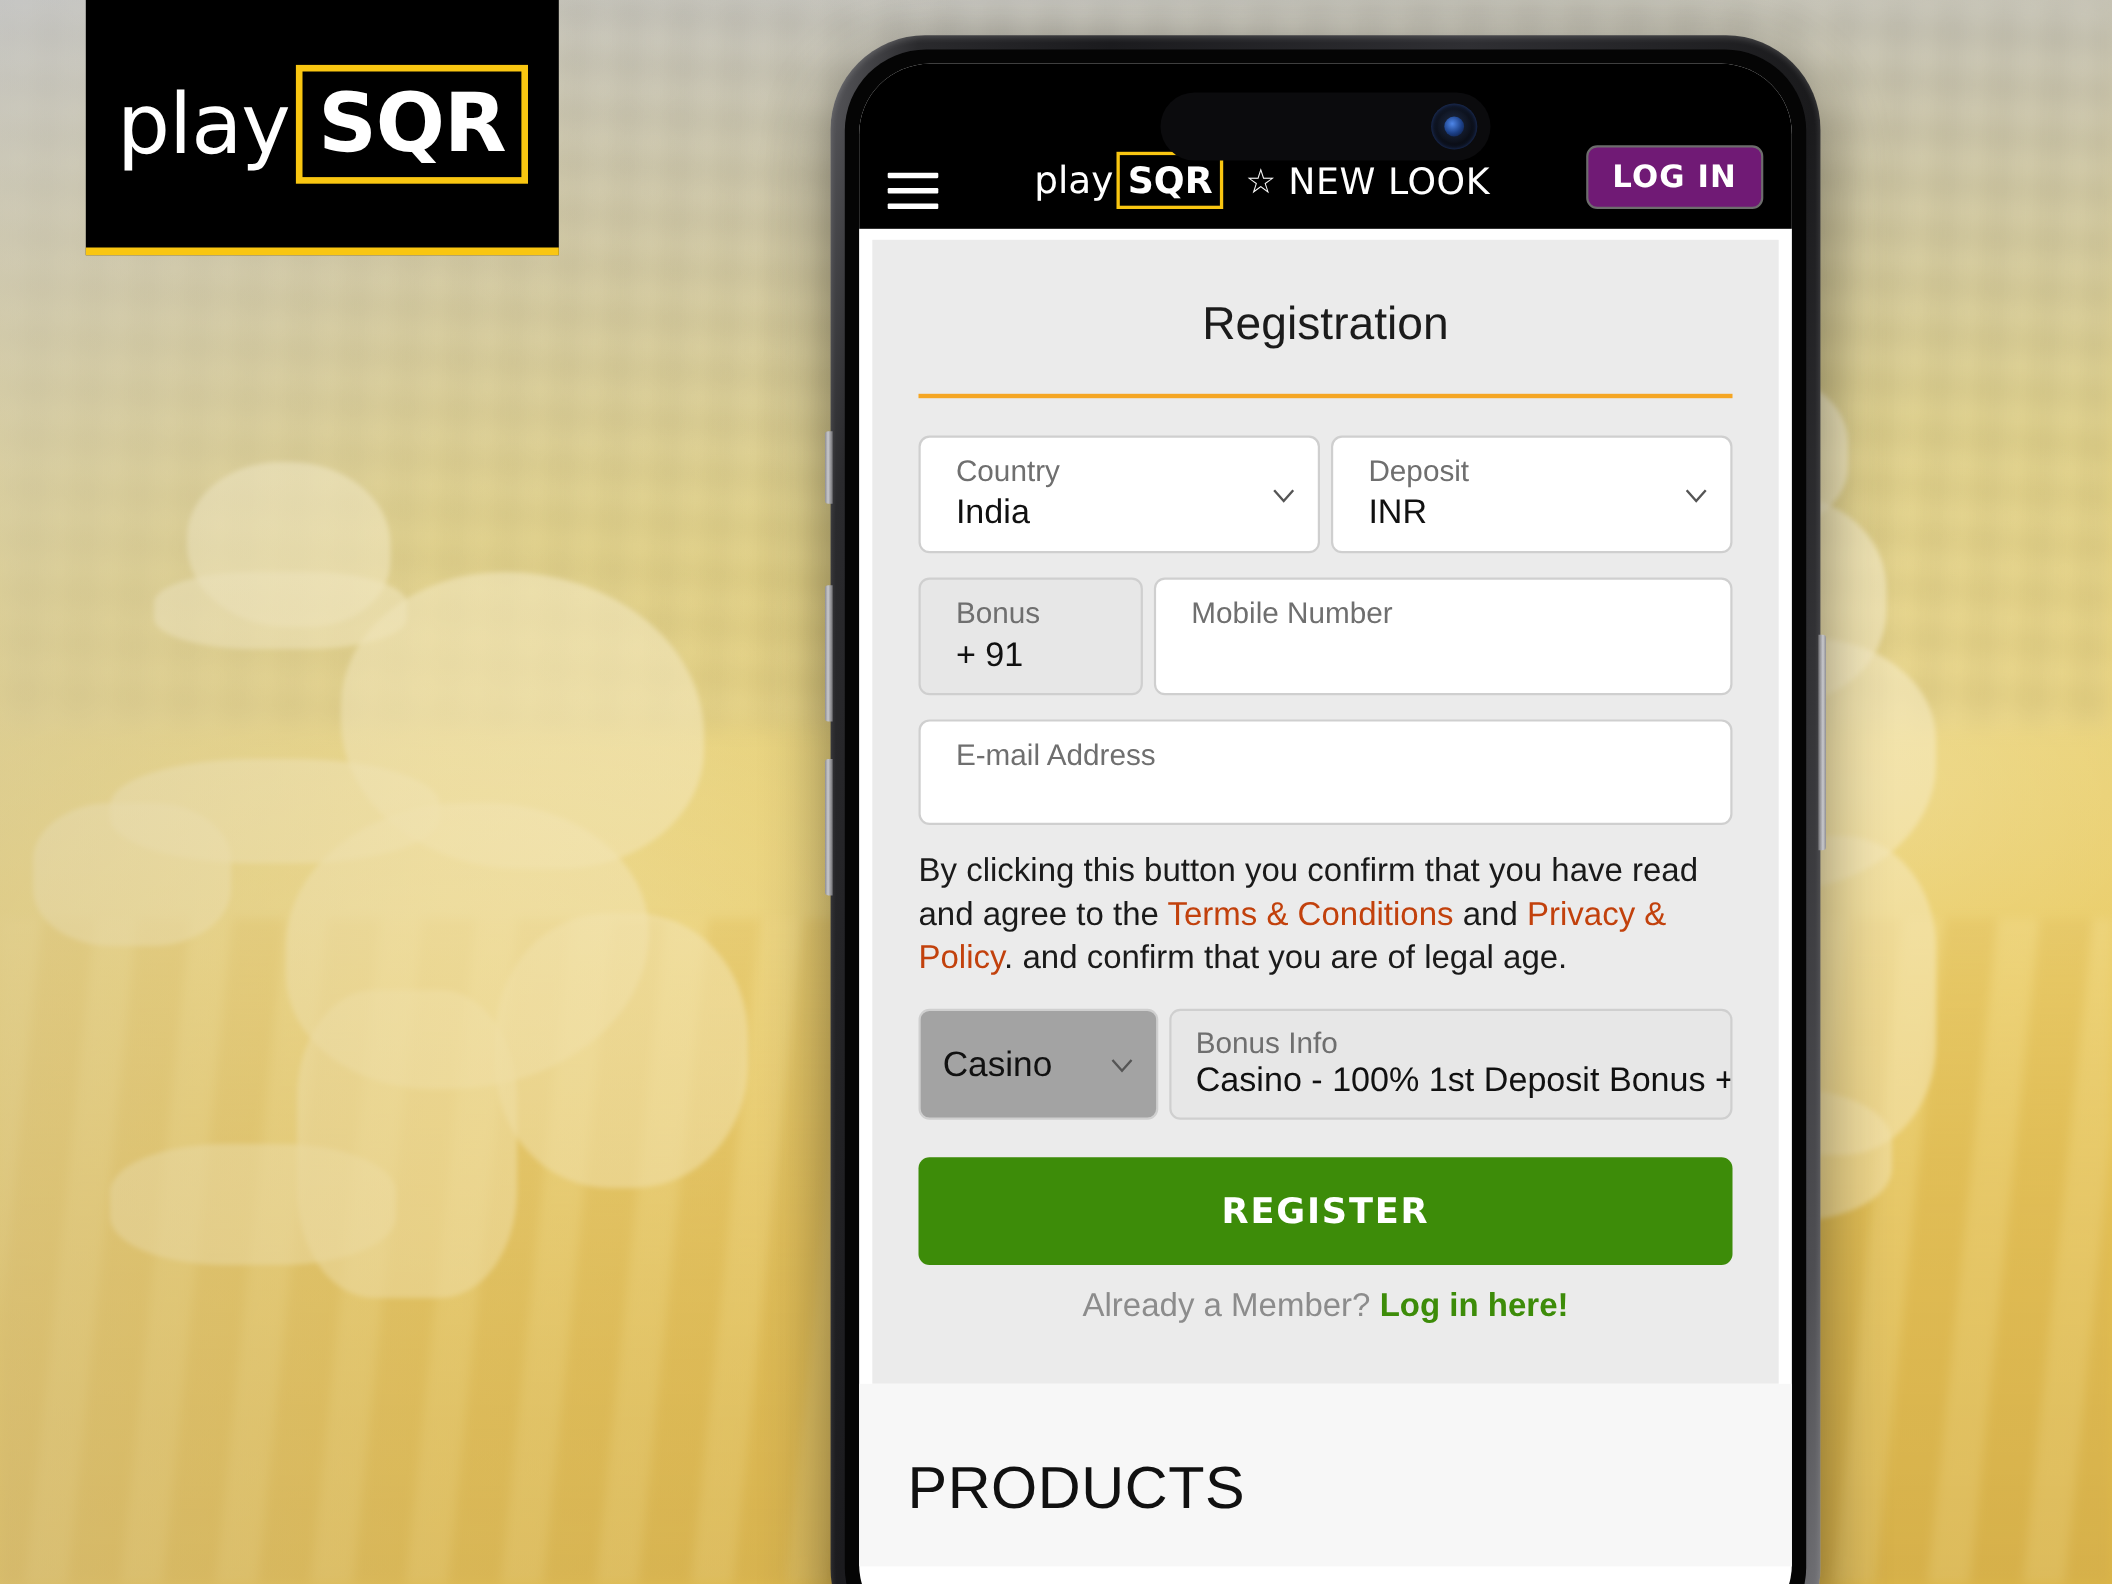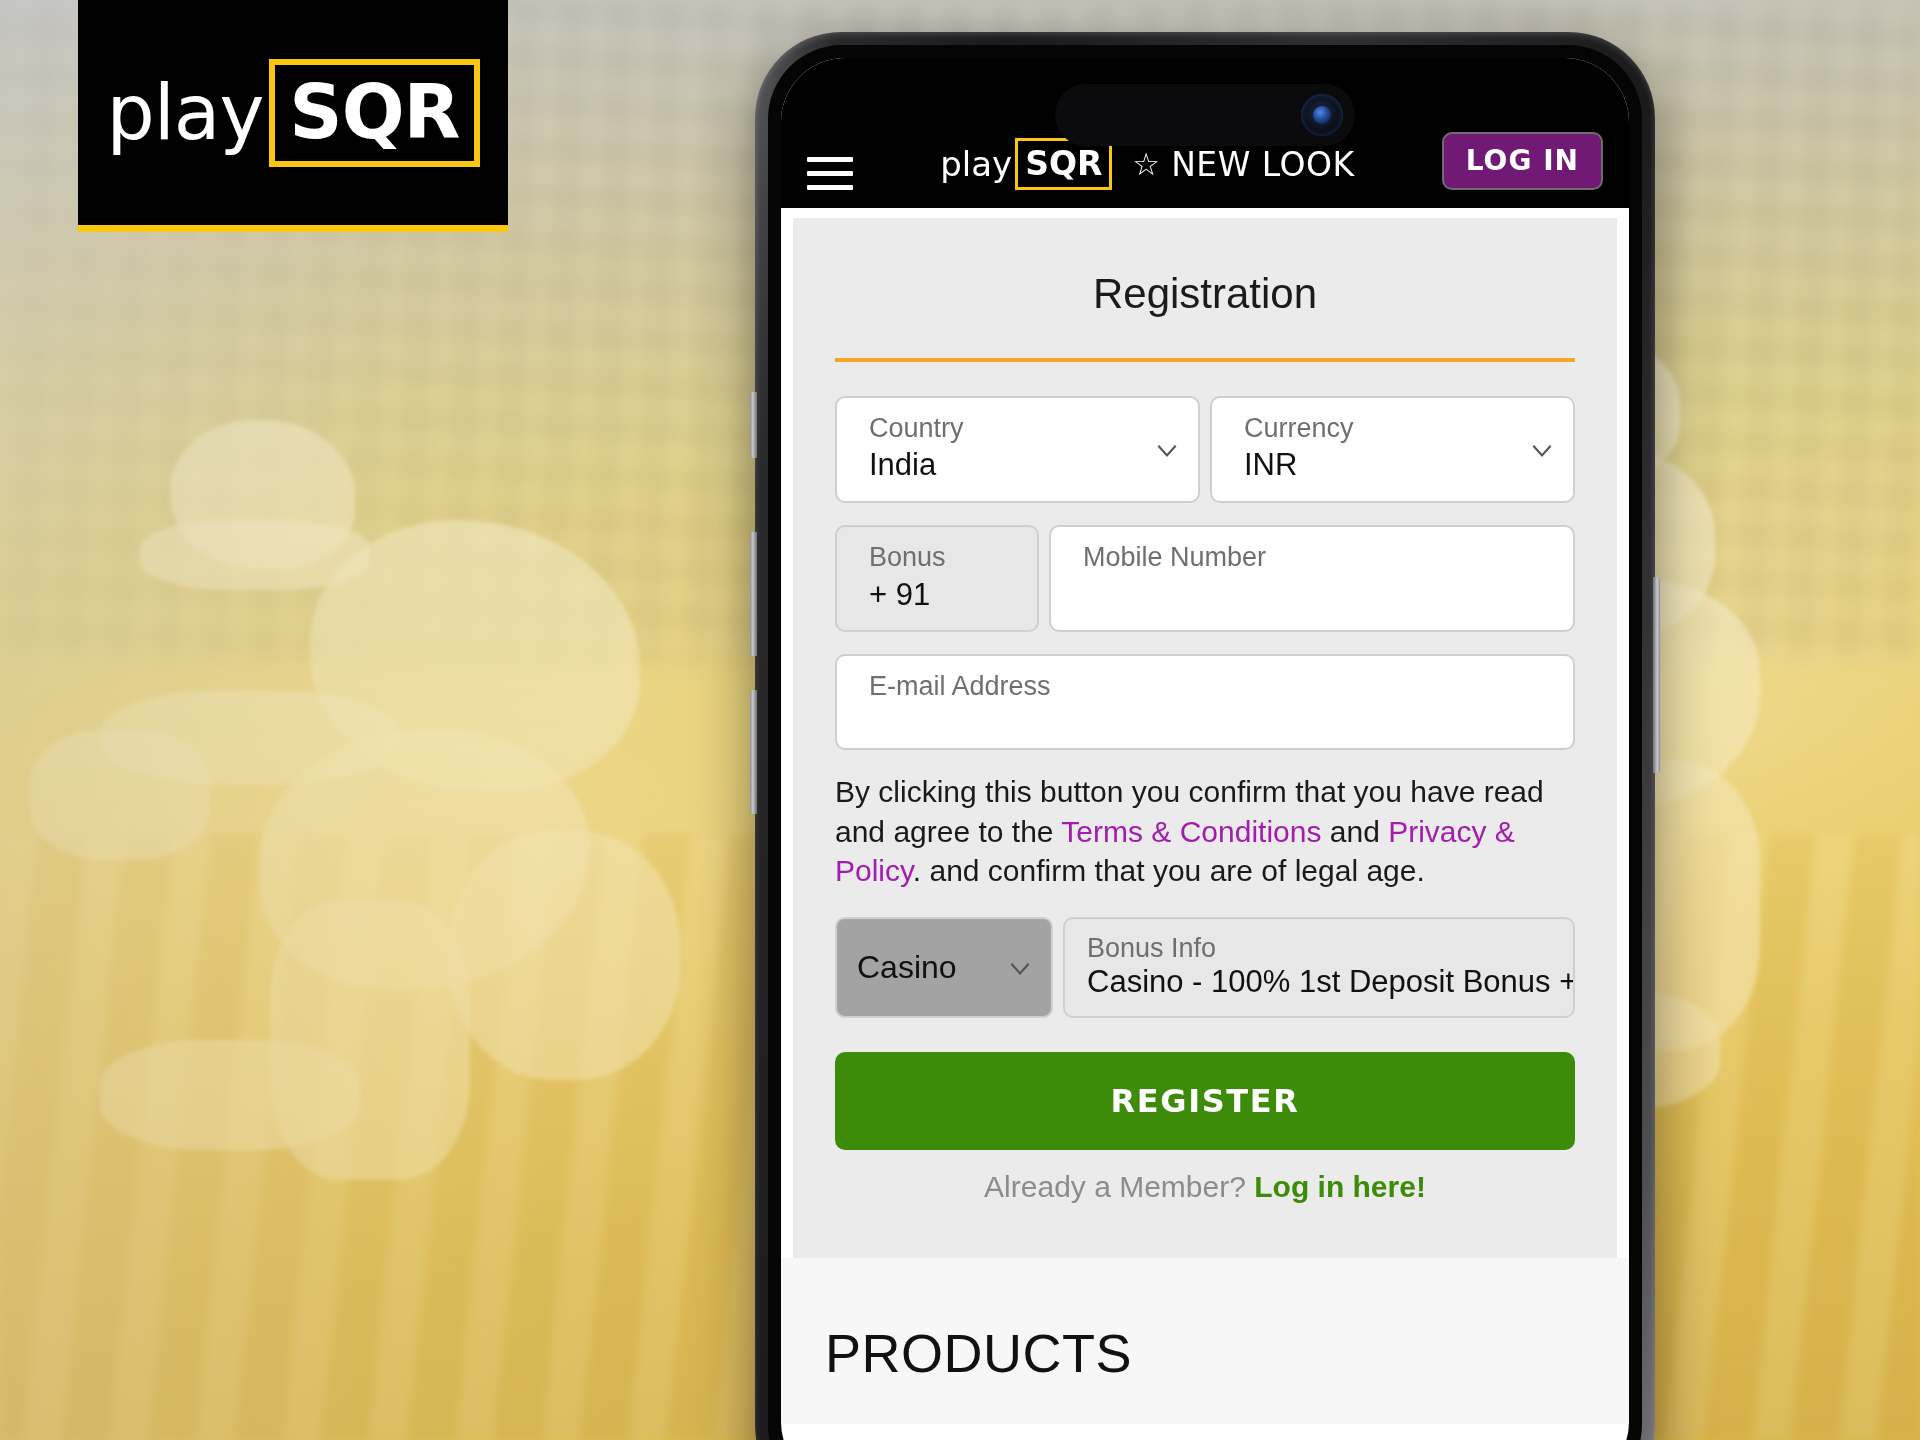--- a/index.html
+++ b/index.html
@@ -257,21 +257,21 @@
   #field-code { flex: 0 0 204px; }
   #field-mobile { flex: 1 1 auto; }
   #field-email { flex: 1 1 auto; }
 
   #terms {
     font-size: 30px;
     line-height: 1.32;
     color: #1a1a1a;
     margin: 4px 0 26px 0;
   }
-  #terms a { color: #a21caf; text-decoration: none; }
+  #terms a { color: #c2410c; text-decoration: none; }
 
   #bonus-row { display: flex; gap: 10px; margin-bottom: 34px; }
   #field-product {
     flex: 0 0 218px;
     background: #a3a3a3;
     border: 2px solid #cfcfcf;
     border-radius: 10px;
     position: relative;
     min-height: 96px;
     display: flex; align-items: center;
@@ -410,21 +410,21 @@
           <div class="field" id="field-country">
             <span class="f-label">Country</span>
             <span class="f-value">India</span>
             <span class="chev">
               <svg viewBox="0 0 24 24">
                   <path d="M4 8 L12 17 L20 8" fill="none" stroke="#555" stroke-width="2"></path>
                 </svg>
             </span>
           </div>
           <div class="field" id="field-currency">
-            <span class="f-label">Currency</span>
+            <span class="f-label">Deposit</span>
             <span class="f-value">INR</span>
             <span class="chev">
               <svg viewBox="0 0 24 24">
                   <path d="M4 8 L12 17 L20 8" fill="none" stroke="#555" stroke-width="2"></path>
                 </svg>
             </span>
           </div>
         </div>
 
         <div class="row">

